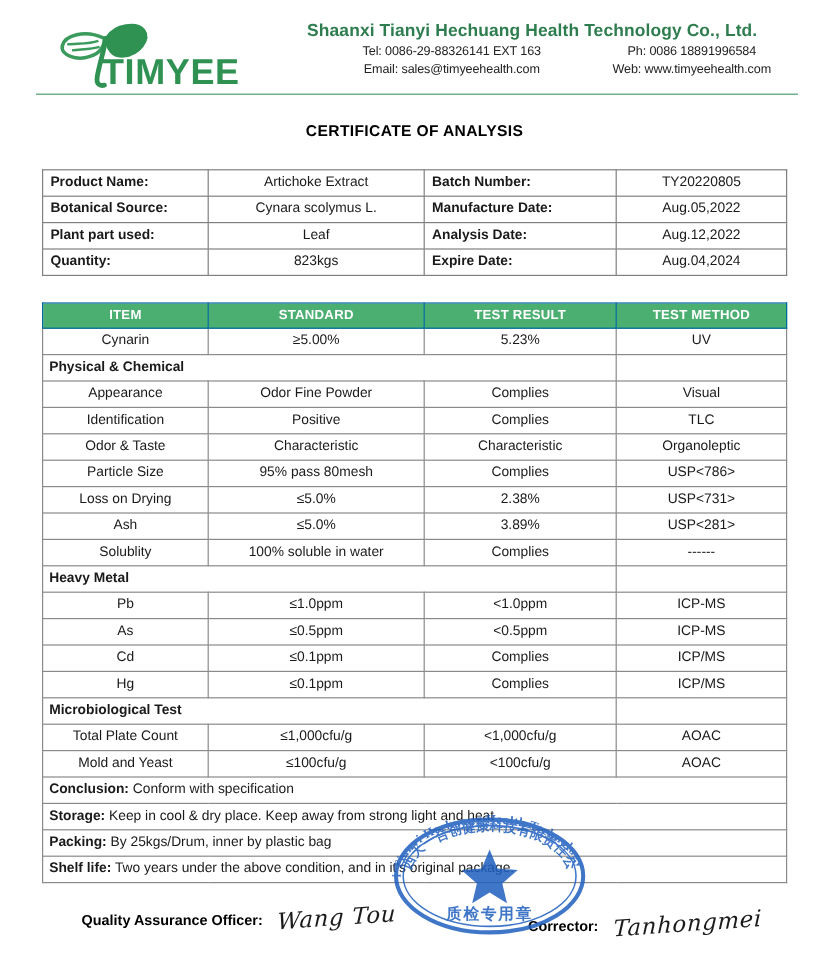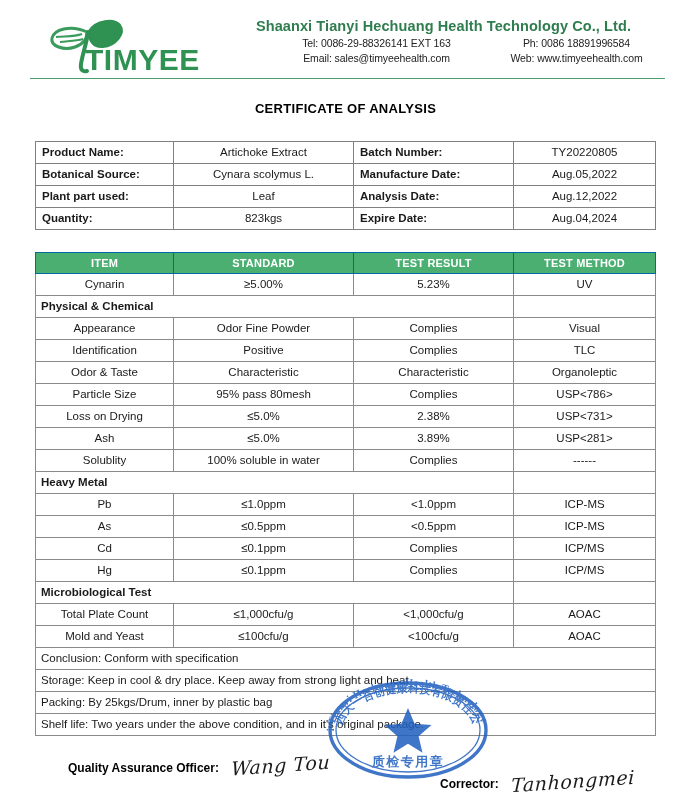--- a/index.html
+++ b/index.html
@@ -137,36 +137,36 @@
   .c-item { text-align: center; }
   .c-center { text-align: center; }
   .section-row td {
     font-weight: bold;
     text-align: left;
   }
   .note-row td {
     text-align: left;
   }
   .note-row .note-key {
-    font-weight: normal;
+    font-weight: bold;
   }
 
   
   .sign-row {
     margin: 14px 0 0 0;
     position: relative;
     height: 42px;
   }
   .sign-group {
     position: absolute;
     display: flex;
     align-items: baseline;
   }
   .sign-group.qa { left: 68px; top: 4px; }
-  .sign-group.corr { left: 440px; top: 20px; }
+  .sign-group.corr { left: 440px; top: 9px; }
   .sign-label {
     font-size: 12px;
     font-weight: bold;
     color: #000;
     white-space: nowrap;
   }
   .sign-mark {
     font-family: "DejaVu Serif", serif;
     font-style: italic;
     font-size: 19px;

